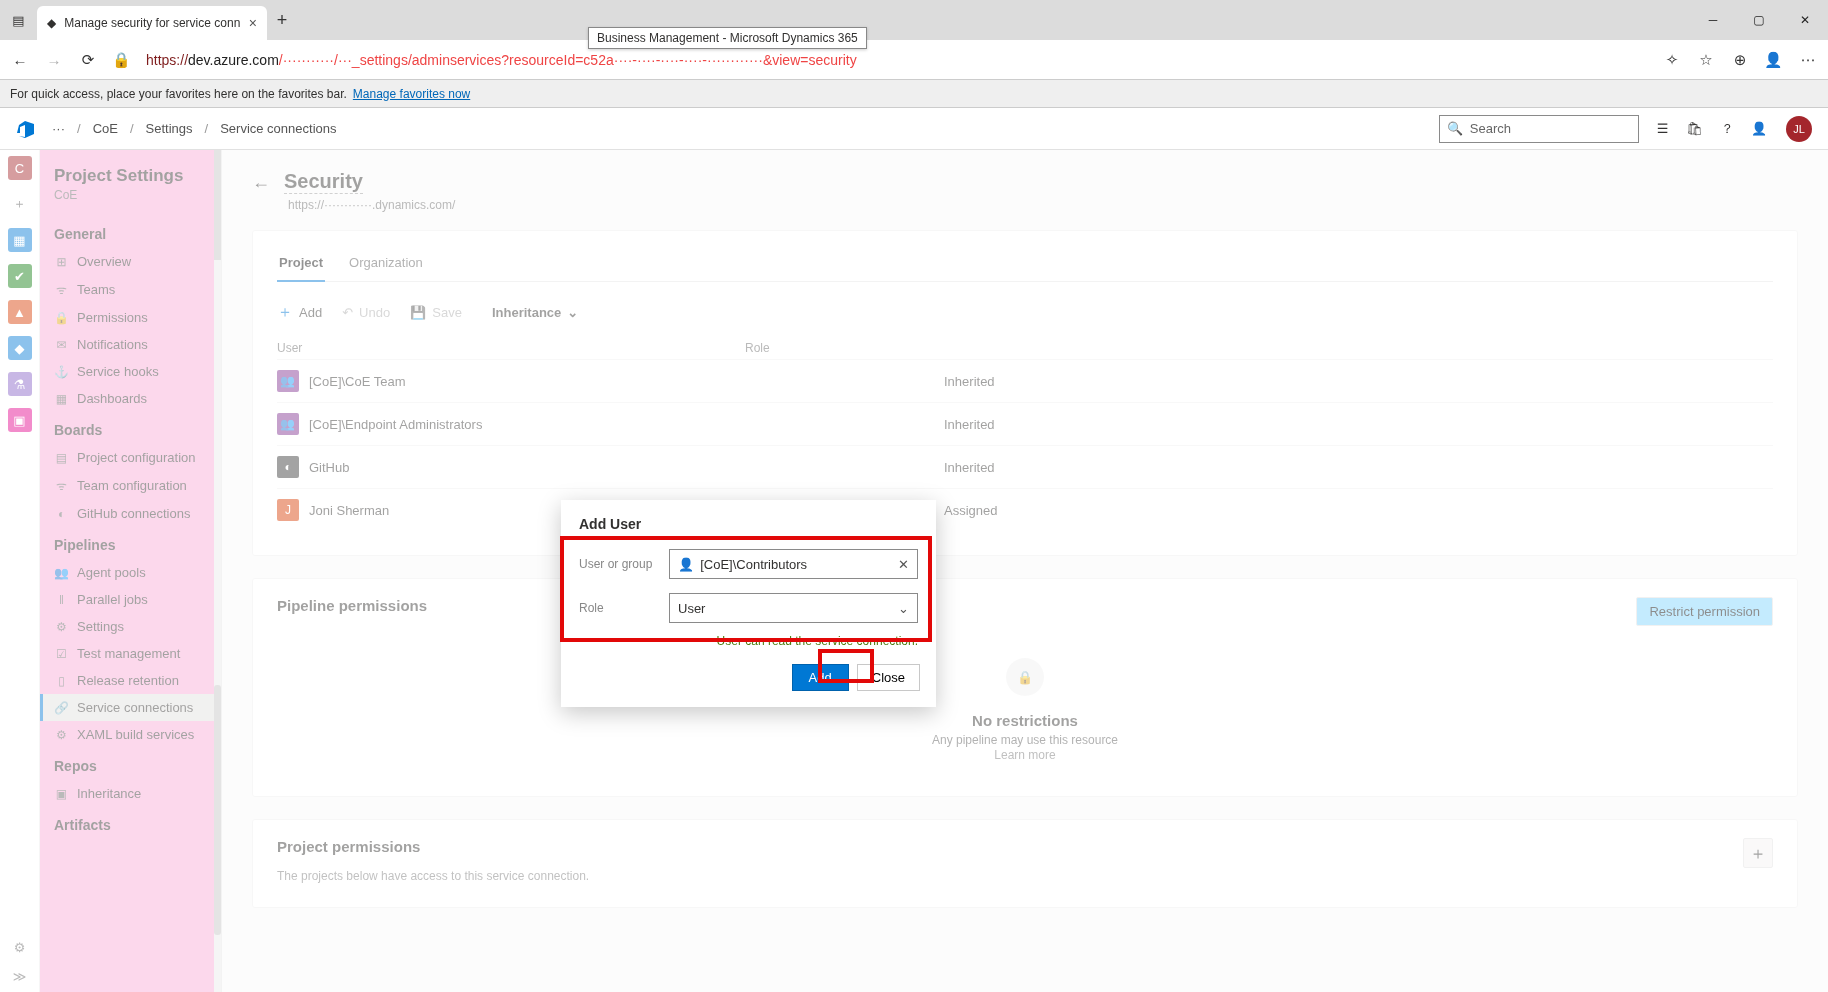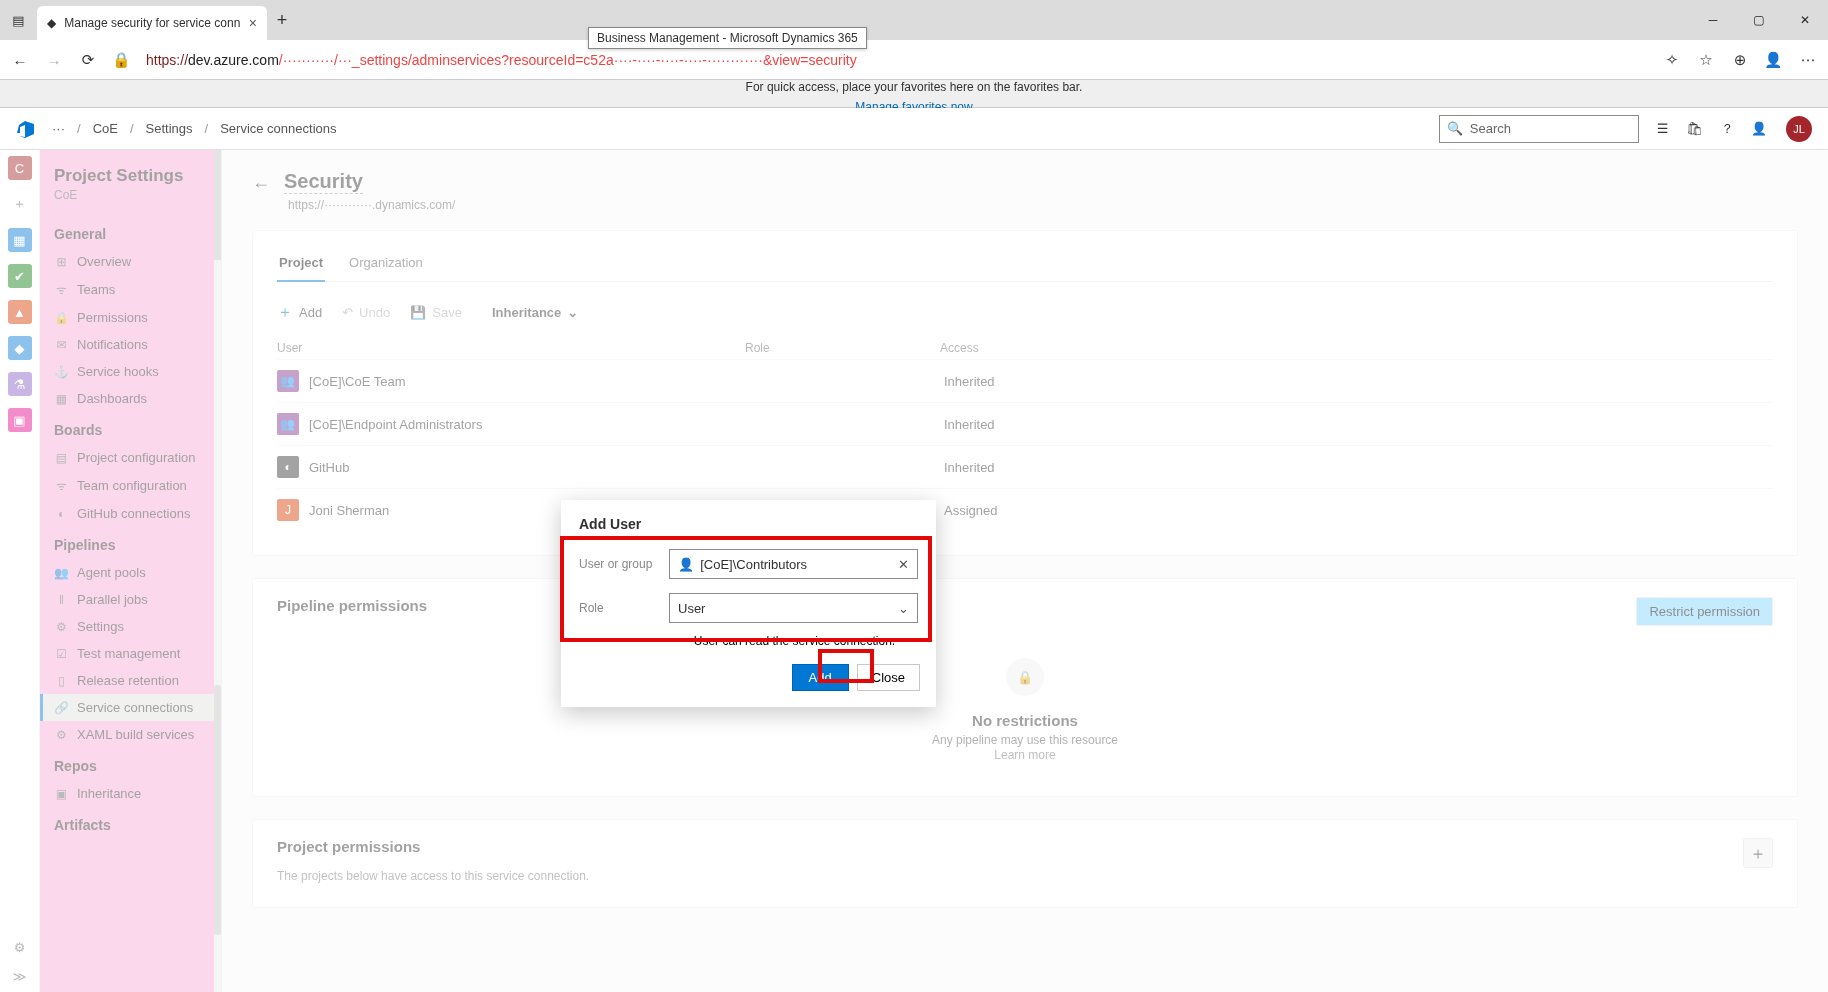--- a/index.html
+++ b/index.html
@@ -14,21 +14,21 @@
   .win-controls { margin-left:auto; display:flex; }
   .win-btn { width:46px; display:flex; align-items:center; justify-content:center; font-size:12px; color:#222; }
   
   .addrbar { height:40px; background:#fff; border-bottom:1px solid #ccc; display:flex; align-items:center; padding:0 10px; gap:14px; }
   .addrbar .icon-b { width:20px; text-align:center; color:#333; font-size:15px; }
   .addr-url { flex:1; color:#555; font-size:14px; white-space:nowrap; overflow:hidden; }
   .addr-url .dim { color:#ef4444; }
   .addr-right { display:flex; gap:14px; align-items:center; }
   .tooltip-float { position:absolute; top:27px; left:588px; background:#fff; border:1px solid #888; padding:3px 8px; font-size:12px; box-shadow:0 1px 3px rgba(0,0,0,.2); z-index:5; }
   
-  .favbar { height:28px; background:#efefef; border-bottom:1px solid #ccc; display:flex; align-items:center; padding:0 10px; font-size:12px; gap:6px;flex-direction:column; }
+  .favbar { height:28px; background:#efefef; border-bottom:1px solid #ccc; display:flex; align-items:center; padding:0 10px; font-size:12px; gap:6px; }
   .favbar a { color:#0067b8; text-decoration:underline; cursor:pointer; }
   
   .appheader { height:42px; background:#fff; border-bottom:1px solid #e1e1e1; display:flex; align-items:center; padding:0 16px; gap:16px; position:relative; }
   .azlogo { width:20px; height:20px; }
   .breadcrumbs { display:flex; gap:12px; font-size:13px; color:#555; }
   .breadcrumbs .sep { color:#999; }
   .appheader .right { margin-left:auto; display:flex; align-items:center; gap:18px; }
   .search-hdr { width:200px; height:28px; border:1px solid #8a8a8a; display:flex; align-items:center; padding:0 8px; gap:6px; color:#666; font-size:13px; }
   .avatar { width:26px; height:26px; border-radius:50%; background:#a4262c; color:#fff; font-size:11px; display:flex; align-items:center; justify-content:center; }
   
@@ -73,21 +73,21 @@
   .overlay { position:absolute; inset:0; background:rgba(255,255,255,.55); display:flex; align-items:flex-start; justify-content:center; z-index:10; }
   .overlay-inner { position:absolute; inset:0; }
   .dialog { position:absolute; left:561px; top:350px; width:375px; background:#fff; box-shadow:0 6px 22px rgba(0,0,0,.22); z-index:20; }
   .dlg-title { padding:16px 18px 6px; font-size:14px; font-weight:600; }
   .dlg-body { padding:4px 14px 6px 14px; margin:0 4px; }
   .dlg-row { display:flex; align-items:center; gap:12px; padding:7px 0; font-size:13px; }
   .dlg-row label { width:78px; color:#888; font-size:12px; }
   .dlg-field { flex:1; height:30px; border:1px solid #8a8a8a; display:flex; align-items:center; padding:0 8px; gap:6px; position:relative; }
   .dlg-field .x { margin-left:auto; color:#555; cursor:pointer; }
   .dlg-field .chev { margin-left:auto; color:#555; }
-  .dlg-help { font-size:12px; color:#000000; text-align:center; padding:4px 0 4px 92px; }
+  .dlg-help { font-size:12px; color:#4d7c0f; text-align:right; padding:4px 0 4px 92px; }
   .dlg-foot { display:flex; justify-content:flex-end; gap:8px; padding:6px 16px 16px; }
   .btn-primary { background:#0078d4; color:#fff; border:1px solid #0062ad; padding:5px 16px; font-size:13px; cursor:pointer; }
   .btn-secondary { background:#fff; border:1px solid #c8c8c8; padding:5px 14px; font-size:13px; cursor:pointer; }
   .red-box-1 { position:absolute; left:560px; top:386px; width:372px; height:106px; border:4px solid #e20808; z-index:25; pointer-events:none; }
   .red-box-2 { position:absolute; left:818px; top:499px; width:56px; height:34px; border:4px solid #e20808; z-index:25; pointer-events:none; }
   svg { display:block; }
 </style>
 </head>
 <body>
 
@@ -283,21 +283,20 @@
               <span>Save</span>
             </div>
           <div class="tbtn" style="font-weight:600;margin-left:10px">
               <span>Inheritance</span> 
               <span>⌄</span>
             </div>
         </div>
         <div class="tbl-head">
           <div class="col-user">User</div>
           <div class="col-role">Role</div>
-          <div class="col-access">Access</div>
         </div>
         <div class="row">
           <span class="ico" style="background:#7e2f8e">👥</span>
           <div class="col-user" style="flex:0 0 440px">[CoE]\CoE Team</div>
           <div class="col-role"></div>
           <div class="col-access">Inherited</div>
         </div>
         <div class="row">
           <span class="ico" style="background:#7e2f8e">👥</span>
           <div class="col-user" style="flex:0 0 440px">[CoE]\Endpoint Administrators</div>

